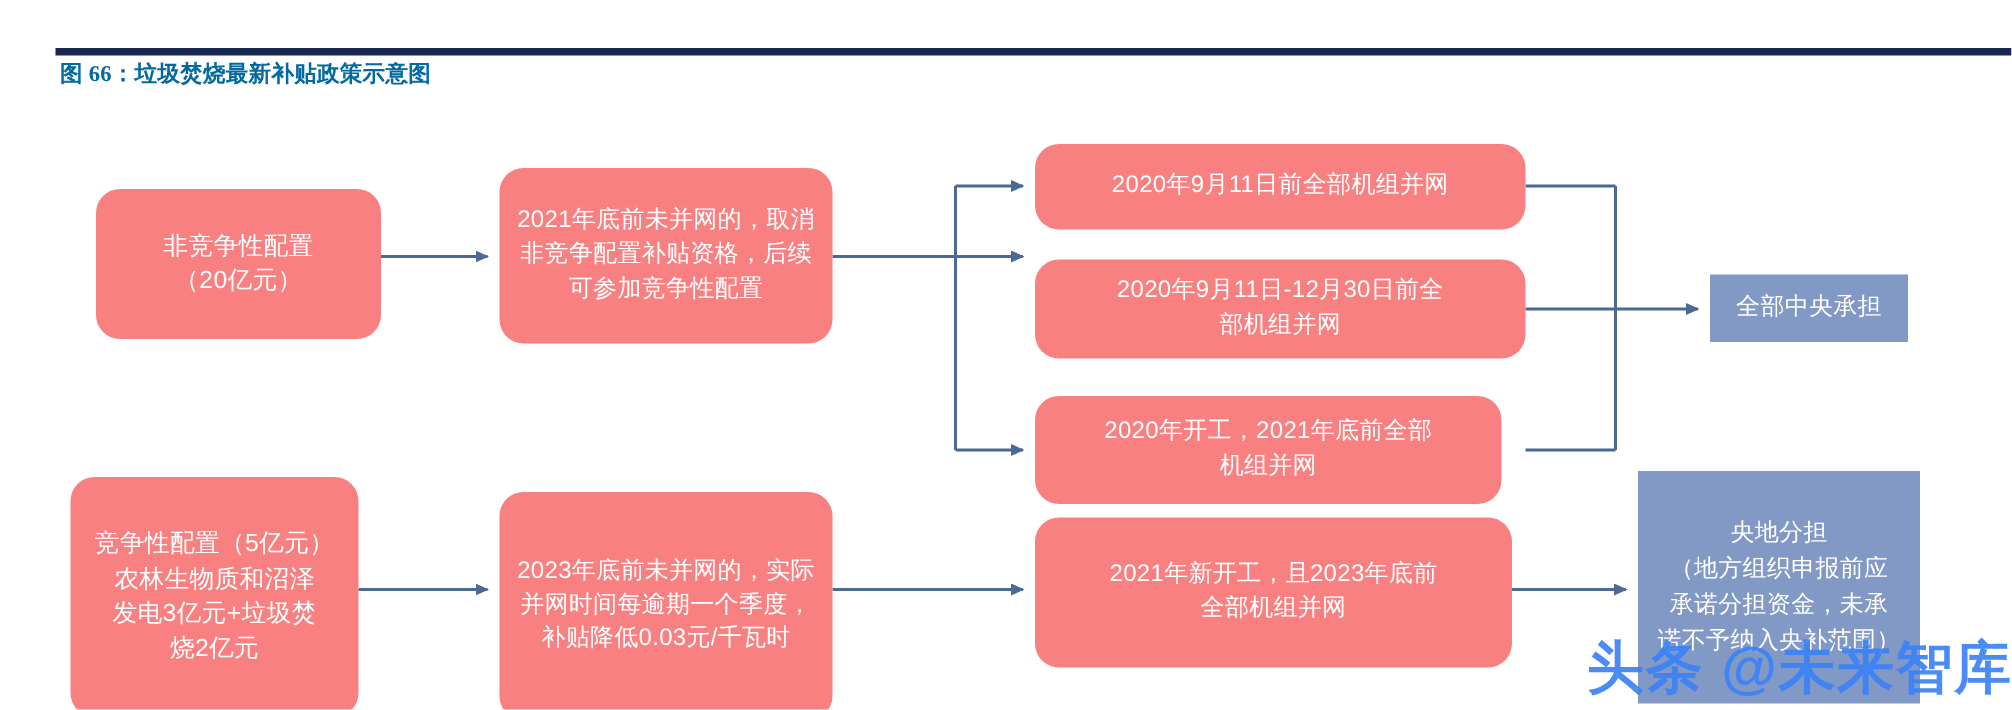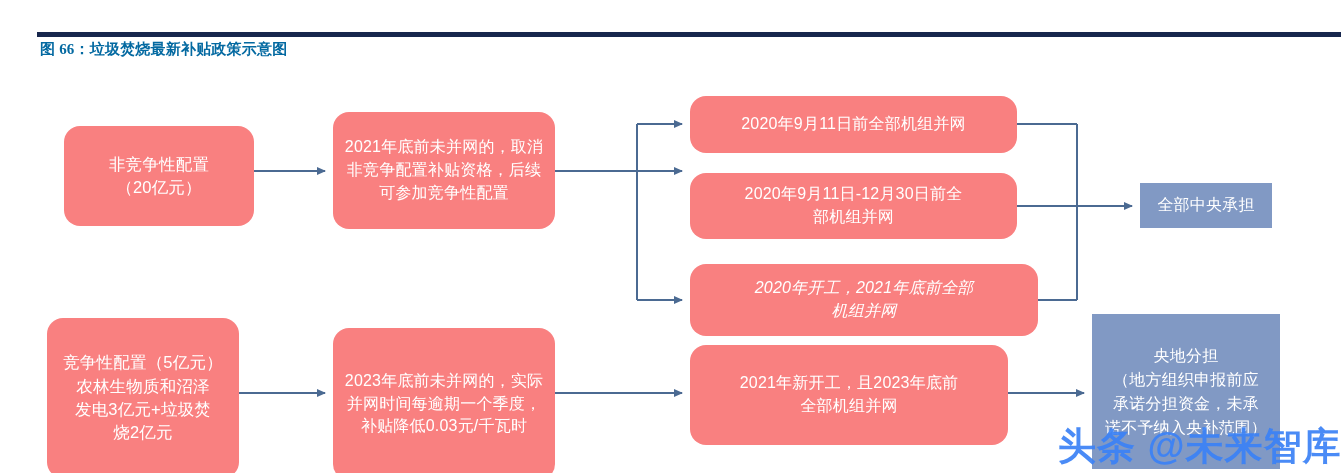--- a/index.html
+++ b/index.html
@@ -72,21 +72,21 @@
     white-space: pre-line;
     letter-spacing: 0.2px;
   }
   .node.pink { background: #f98080; }
   .node.blue { background: #8199c4; border-radius: 0; }
 
   .n1  { left: 64px;  top: 86px;  width: 190px; height: 100px;  font-size: 16.5px; }
   .n2  { left: 333px; top: 72px;  width: 222px; height: 117px; font-size: 16px; }
   .n3  { left: 690px; top: 56px;  width: 327px; height: 57px;  font-size: 16px; }
   .n4  { left: 690px; top: 133px; width: 327px; height: 66px;  font-size: 16px; }
-  .n5  { left: 690px; top: 224px; width: 348px; height: 72px;  font-size: 16px; font-style: italic; }
+  .n5  { left: 690px; top: 224px; width: 311px; height: 72px;  font-size: 16px; }
   .n6  { left: 1140px;top: 143px; width: 132px; height: 45px;  font-size: 16px; }
   .n7  { left: 47px;  top: 278px; width: 192px; height: 160px; font-size: 16.5px; }
   .n8  { left: 333px; top: 288px; width: 222px; height: 152px; font-size: 16px; }
   .n9  { left: 690px; top: 305px; width: 318px; height: 100px; font-size: 16px; }
   .n10 { left: 1092px;top: 274px; width: 188px; height: 155px; font-size: 16px; line-height: 1.5; }
 
   
   #watermark {
     position: absolute;
     left: 1058px; top: 381px;

